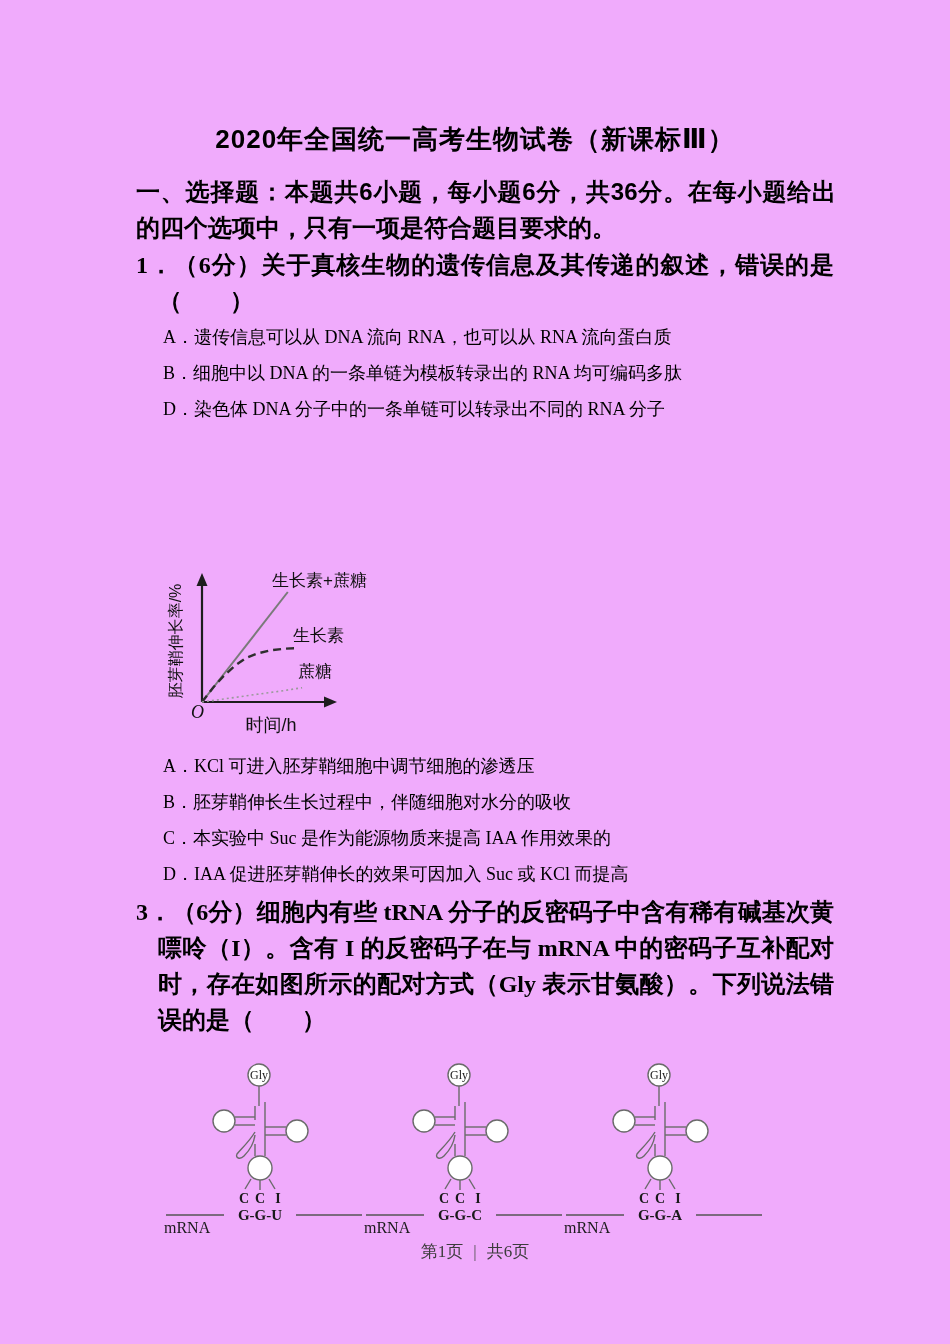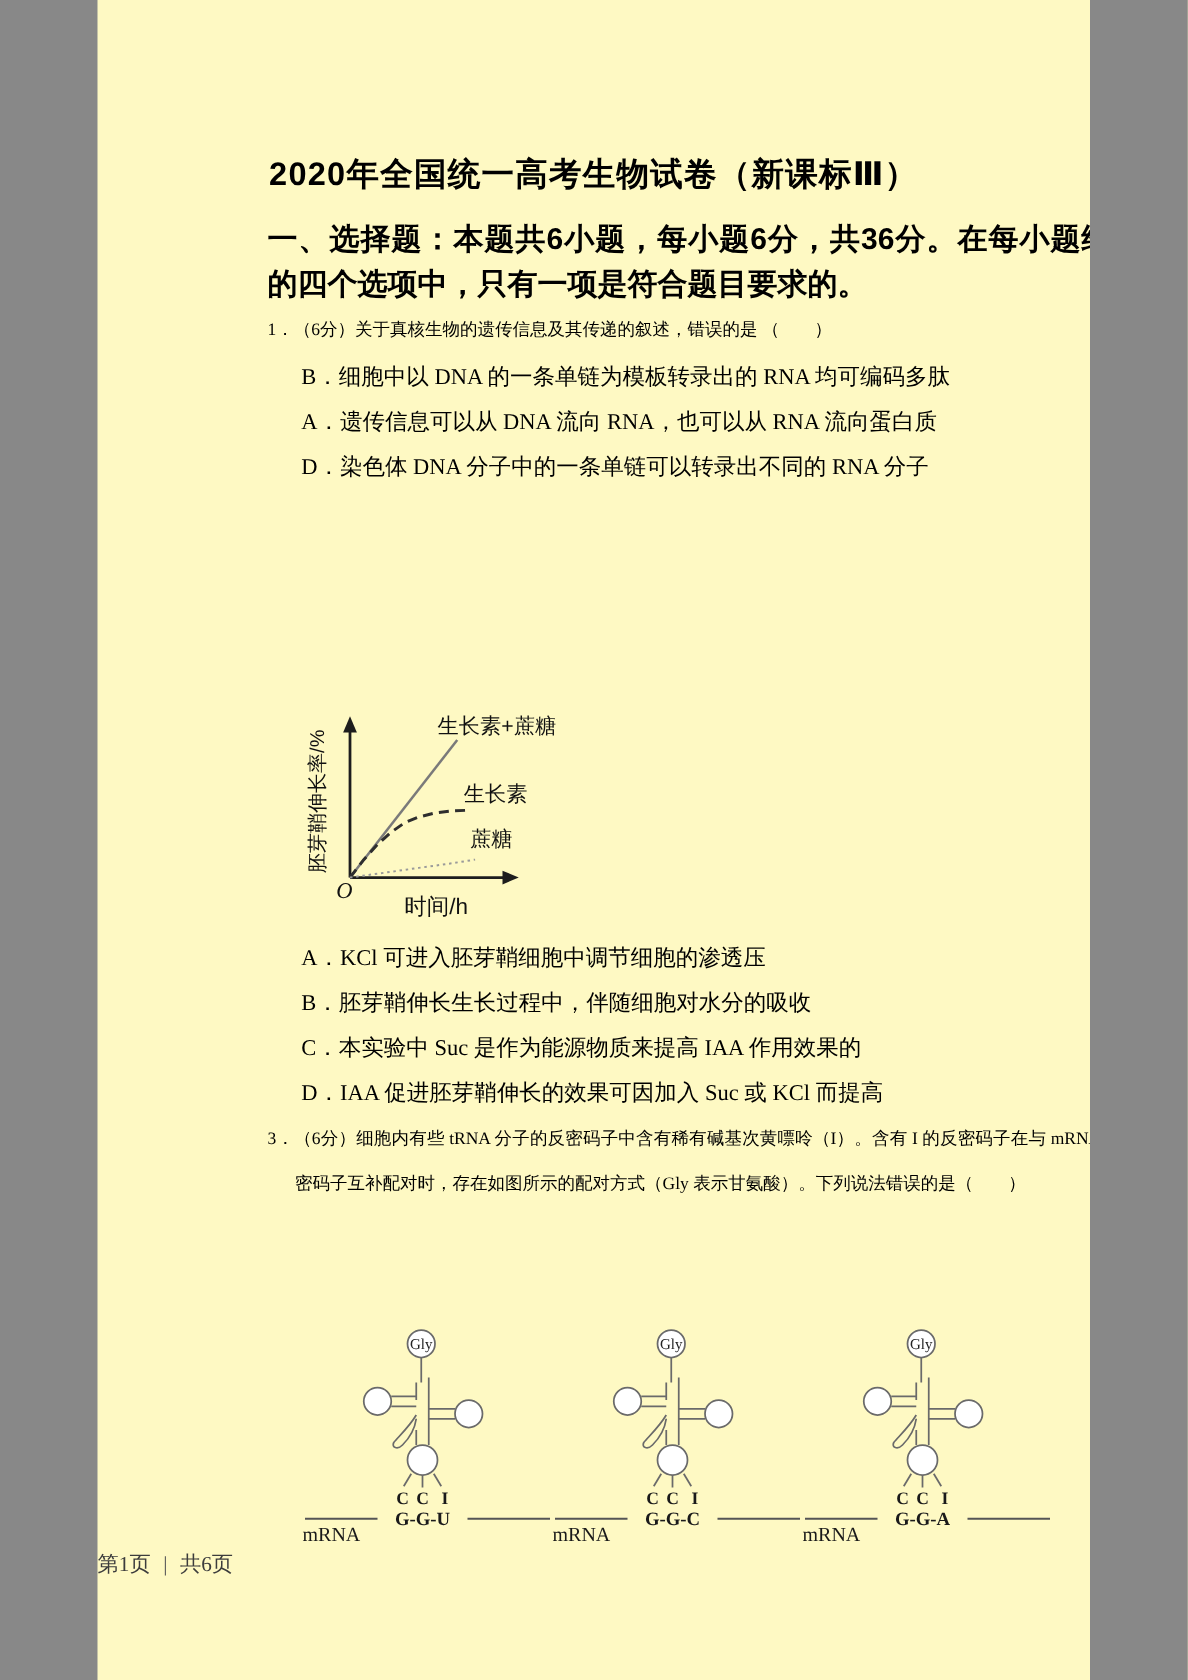--- a/index.html
+++ b/index.html
@@ -1,35 +1,35 @@
 <!DOCTYPE html>
 <html><head>
 <meta charset="utf-8">
 <style>
   html,body{margin:0;padding:0;background:#888;}
   .page{
-    position:relative;width:794px;height:1344px;background:#fef9c3;
+    position:relative;width:950px;height:1344px;background:#f0abfc;
     font-family:"Liberation Serif","DejaVu Serif",serif;color:#000;
     margin:0 auto;overflow:hidden;
   }
   .title{
     position:absolute;left:0;right:0;top:122px;margin:0;
     text-align:center;font-size:26px;font-weight:bold;
     font-family:"Liberation Sans","DejaVu Sans",sans-serif;
     letter-spacing:1px;
   }
   .intro{
     position:absolute;left:136px;width:700px;top:174px;margin:0;
     font-size:24px;line-height:36px;font-weight:bold;text-align:justify;
     font-family:"Liberation Sans","DejaVu Sans",sans-serif;
   }
   .qblock{position:absolute;left:136px;width:698px;margin:0;}
   .stem{
-    margin:0;font-size:14px;line-height:36px;text-align:justify;
-    padding-left:22px;text-indent:-22px;
+    margin:0;font-size:24px;line-height:36px;text-align:justify;
+    padding-left:22px;text-indent:-22px;font-weight:bold;
   }
   .options{margin:0;padding:0;list-style:none;}
   .options li{margin:0;font-size:18px;line-height:36px;padding-left:27px;}
   .q1{top:247px;}
   .q1 .options{margin-top:0;}
   .q2{top:423px;}
   .q2opts{top:748px;}
   .q3{top:894px;}
   
   .chart{position:absolute;left:160px;top:570px;width:360px;height:178px;}
@@ -47,39 +47,39 @@
   .diagrams{position:absolute;left:164px;top:1060px;width:620px;display:flex;}
   .trna{display:block;}
   .trna-shape path,.trna-shape line,.trna-shape circle{fill:none;stroke:#6a6a6a;stroke-width:1.4;}
   .trna-shape circle{fill:#ffffff;}
   .gly-label{font-family:"Liberation Serif",serif;font-size:12px;fill:#222;text-anchor:middle;}
   .acid-letter{font-family:"Liberation Serif",serif;font-size:14px;font-weight:600;fill:#1a1a1a;text-anchor:middle;}
   .codon{font-family:"Liberation Serif",serif;font-size:15px;font-weight:600;fill:#1a1a1a;text-anchor:middle;}
   .mrna-line{stroke:#555;stroke-width:1.5;}
   .mrna-label{font-family:"Liberation Serif",serif;font-size:16px;fill:#1a1a1a;}
   .footer{
-    position:absolute;left:0;right:0;top:1240px;text-align:left;
+    position:absolute;left:0;right:0;top:1240px;text-align:center;
     font-size:17px;color:#3c3c3c;
   }
   .footer .sep{margin:0 10px;color:#555;}
 </style>
 </head>
 <body>
 
 <div class="page">
 
   <h1 class="title">2020年全国统一高考生物试卷（新课标Ⅲ）</h1>
 
   <p class="intro">一、选择题：本题共6小题，每小题6分，共36分。在每小题给出的四个选项中，只有一项是符合题目要求的。</p>
 
   <div class="qblock q1">
     <p class="stem"><span>1．</span><span>（6分）关于真核生物的遗传信息及其传递的叙述，错误的是 （　　）</span></p>
     <ul class="options">
+      <li>A．遗传信息可以从 DNA 流向 RNA，也可以从 RNA 流向蛋白质</li>
       <li>B．细胞中以 DNA 的一条单链为模板转录出的 RNA 均可编码多肽</li>
-      <li>A．遗传信息可以从 DNA 流向 RNA，也可以从 RNA 流向蛋白质</li>
       <li>D．染色体 DNA 分子中的一条单链可以转录出不同的 RNA 分子</li>
     </ul>
   </div>
 
 
   <div class="chart">
     <svg width="360" height="178" viewBox="0 0 360 178">
       <text class="chart-ylabel" transform="rotate(-90 16 71)" x="16" y="76" text-anchor="middle">胚芽鞘伸长率/%</text>
       <line class="axis" x1="42" y1="132" x2="42" y2="12"></line>
       <polygon class="axis-arrow" points="42,3 36.5,16 47.5,16"></polygon>

